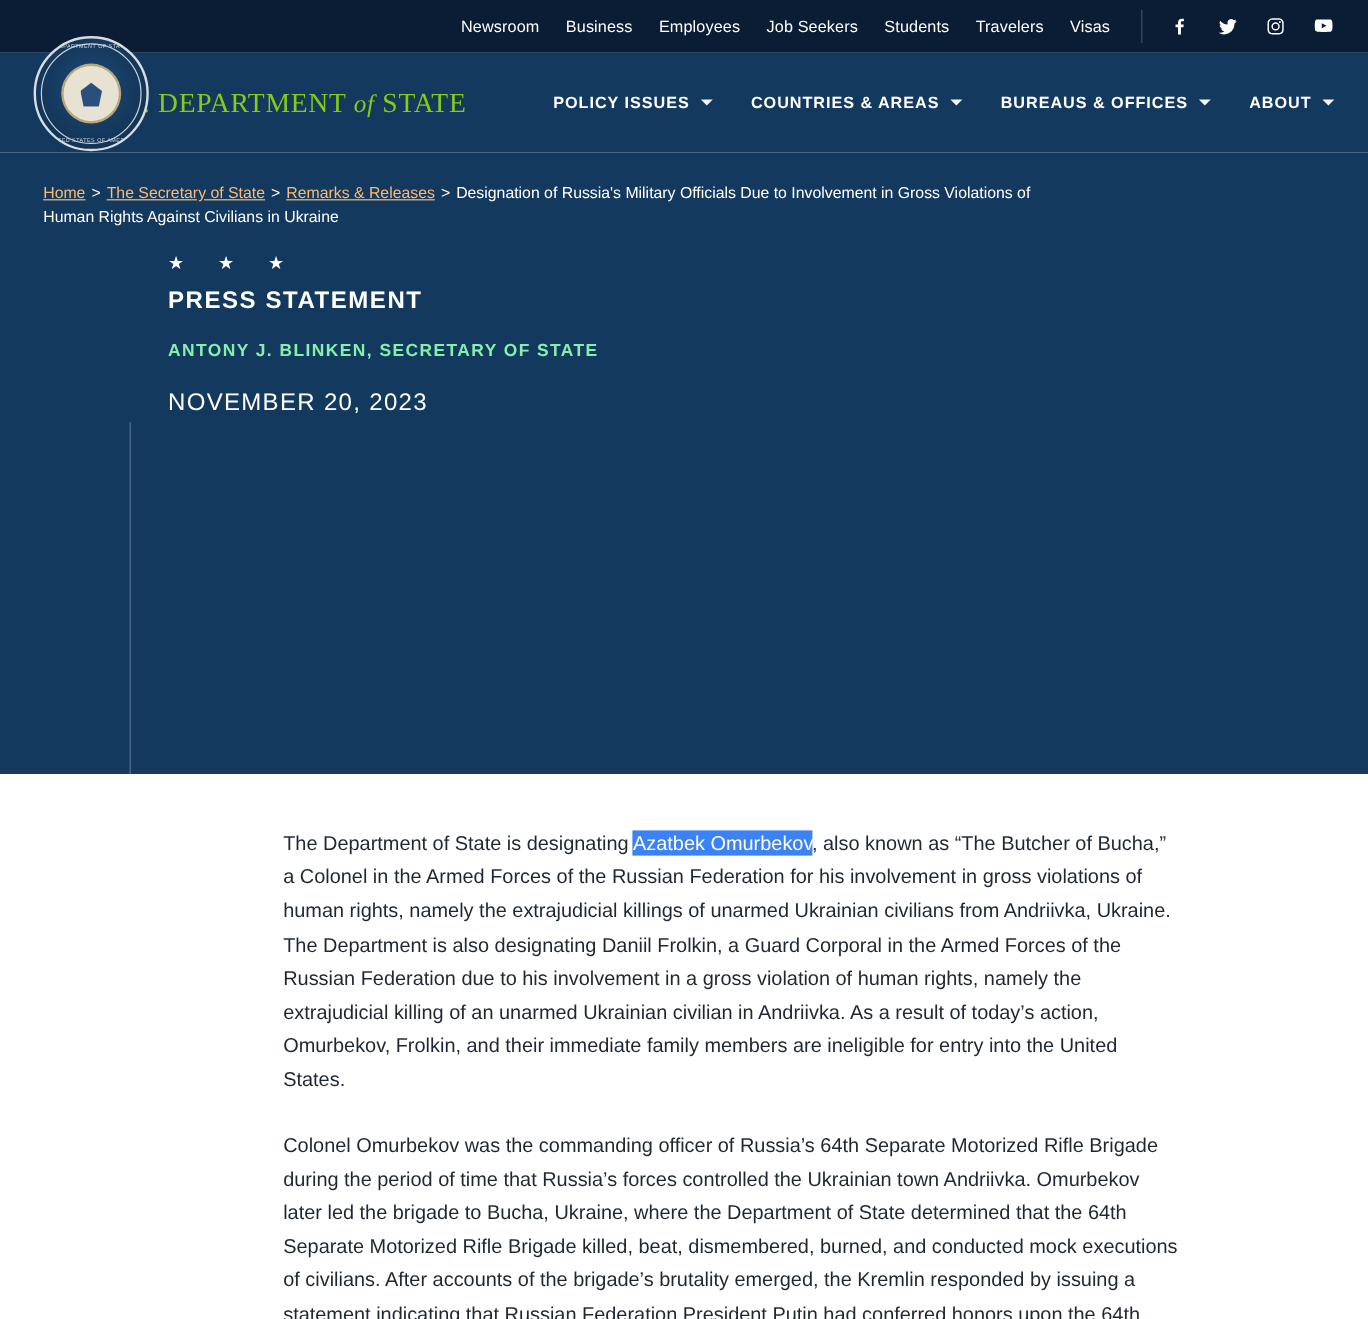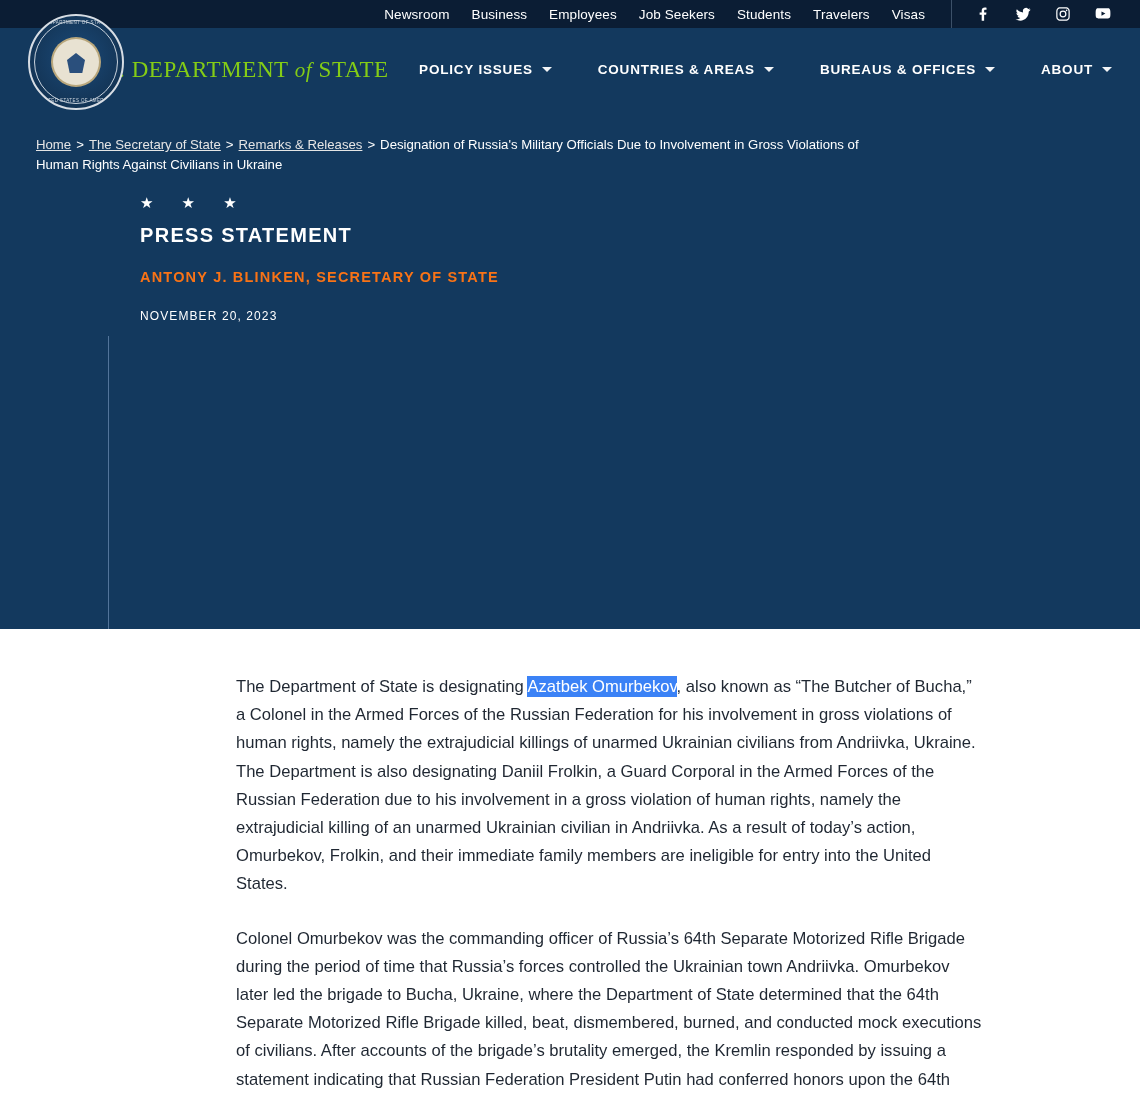--- a/index.html
+++ b/index.html
@@ -7,21 +7,21 @@
     margin: 0; padding: 0;
     width: 1140px;
     background: #ffffff;
     font-family: "Liberation Sans", sans-serif;
   }
   body { width: 1140px; min-height: 1099px; overflow: hidden; }
 
   
   .utility-bar {
     background: #0b1d34;
-    height: 28px;
+    height: 44px;
     display: flex;
     align-items: center;
     justify-content: flex-end;
     padding-right: 28px;
     position: relative;
   }
   .utility-links {
     display: flex;
     align-items: center;
     gap: 22px;
@@ -119,21 +119,21 @@
     font-size: 23px;
     letter-spacing: 0.6px;
     white-space: nowrap;
   }
   .brand-title em { font-style: italic; font-size: 21px; }
 
   .main-nav {
     margin-left: auto;
     display: flex;
     align-items: center;
-    gap: 46px;
+    gap: 32px;
     padding-right: 28px;
   }
   .nav-item {
     color: #ffffff;
     font-size: 13.5px;
     font-weight: bold;
     letter-spacing: 0.8px;
     display: flex;
     align-items: center;
     gap: 9px;
@@ -157,21 +157,21 @@
     min-height: 518px;
   }
   .breadcrumb {
     color: #ffffff;
     font-size: 13.2px;
     padding: 24px 28px 0 36px;
     line-height: 1.55;
     max-width: 900px;
   }
   .breadcrumb a {
-    color: #e5e5e5;
+    color: #fdba74;
     text-decoration: underline;
   }
   .breadcrumb .sep { padding: 0 5px; }
   .breadcrumb .current { text-decoration: none; }
   .hero-rule {
     position: absolute;
     left: 108px;
     top: 225px;
     bottom: 0;
     width: 1px;
@@ -198,29 +198,29 @@
     letter-spacing: 0.2px;
   }
   .kicker {
     color: #ffffff;
     font-size: 20px;
     font-weight: bold;
     letter-spacing: 1.3px;
     margin-bottom: 22px;
   }
   .byline {
-    color: #f97316;
+    color: #86efac;
     font-size: 14.5px;
     font-weight: bold;
     letter-spacing: 1.2px;
     margin-bottom: 24px;
   }
   .date {
     color: #ffffff;
-    font-size: 12px;
+    font-size: 20px;
     letter-spacing: 1.1px;
     padding-bottom: 60px;
   }
 
   
   .article {
     padding: 44px 0 0 0;
     background: #ffffff;
   }
   .article-inner {

